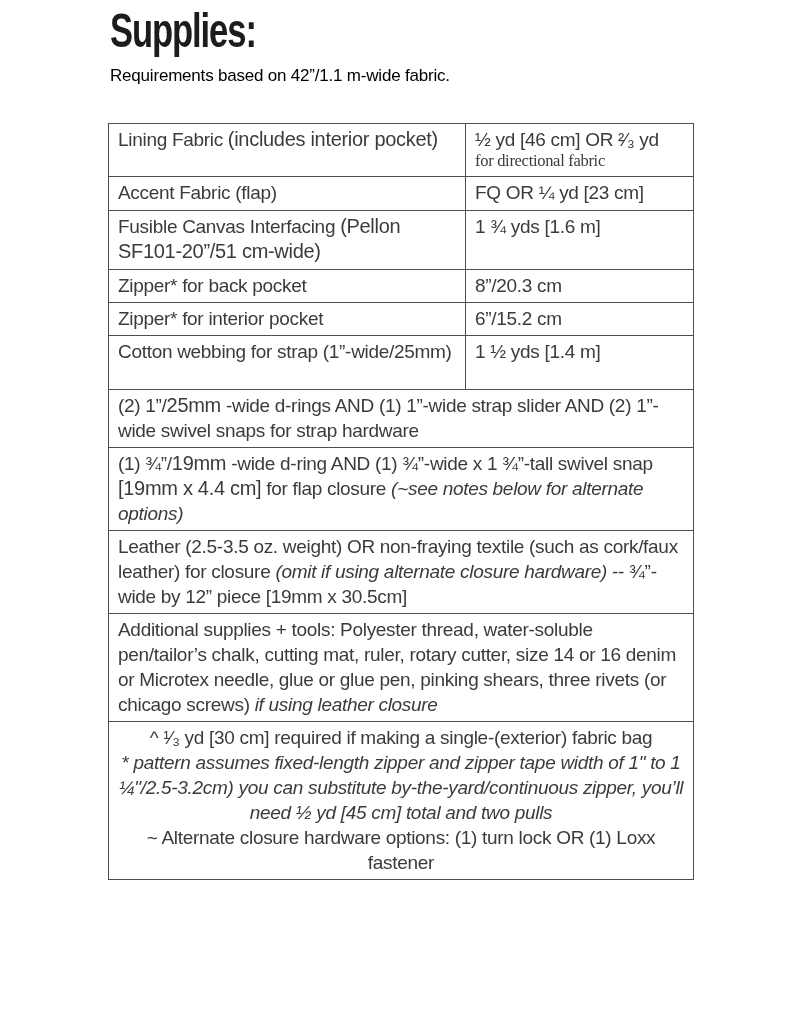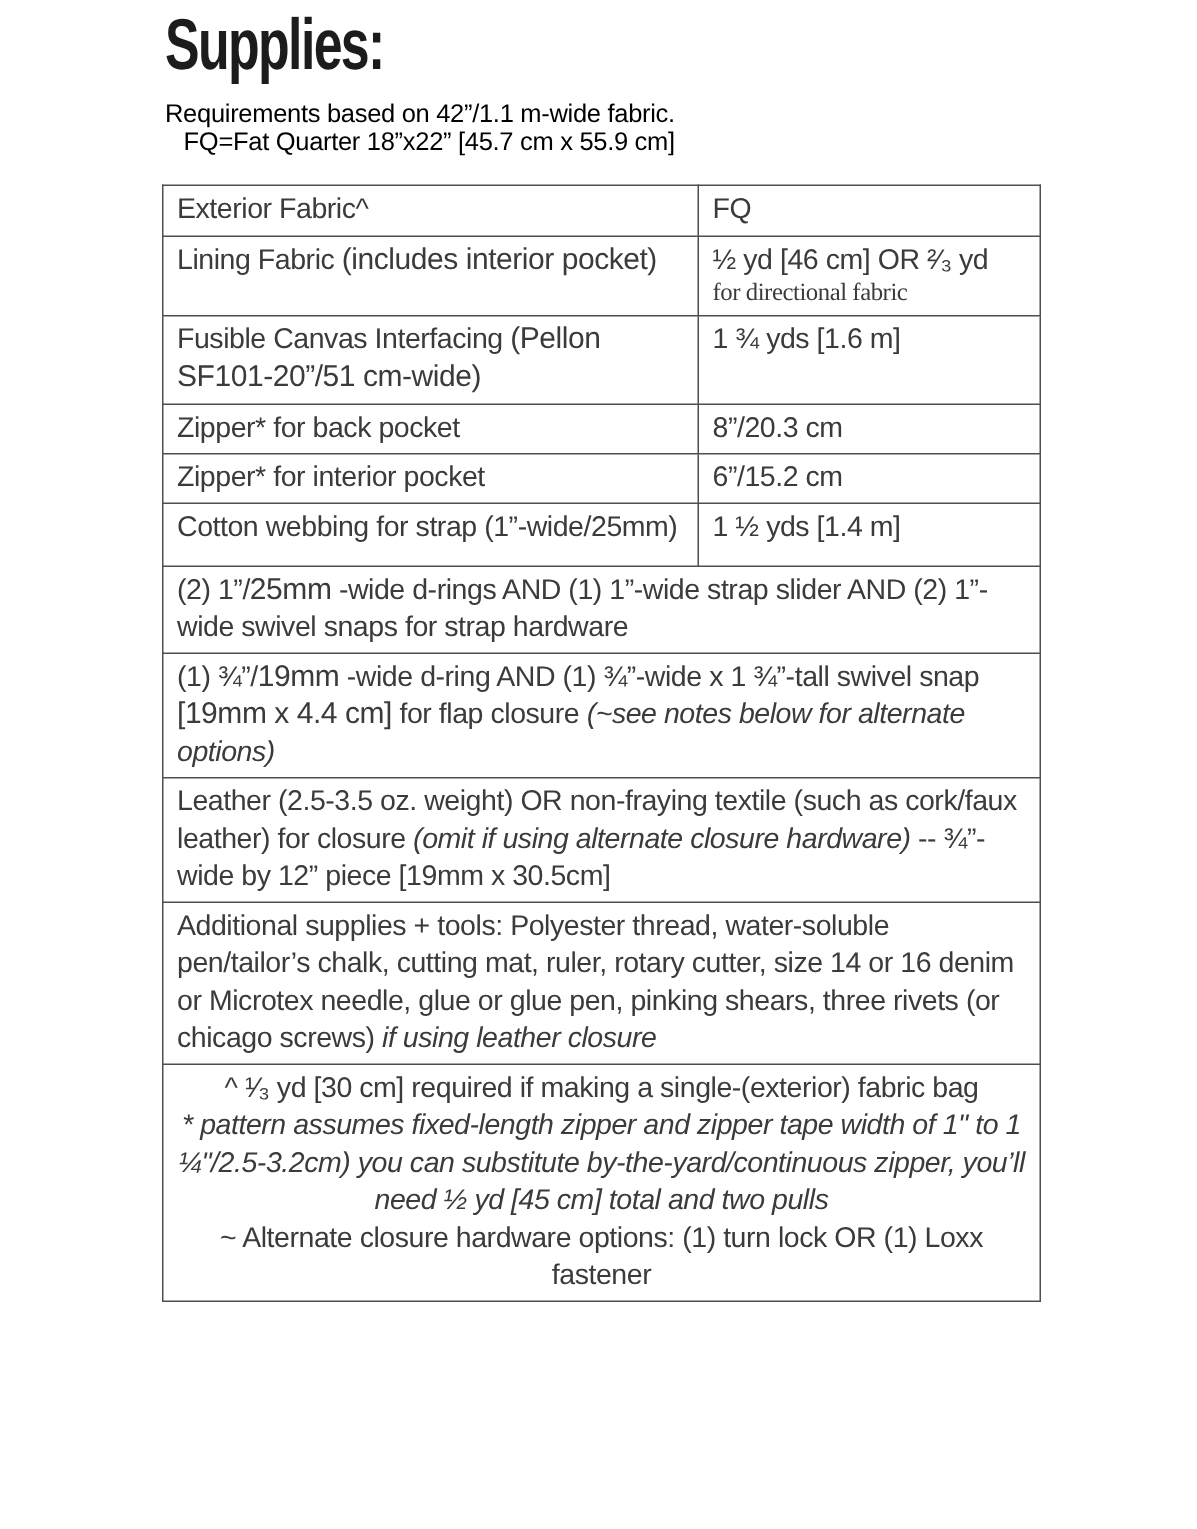--- a/index.html
+++ b/index.html
@@ -46,57 +46,56 @@
 </style>
 </head>
 <body>
 
 <div class="page">
 
   <div class="title">Supplies:</div>
 
   <div class="subtitle">
     <div>Requirements based on 42”/1.1 m-wide fabric.</div>
-    <div>FQ=Fat Quarter 18”x22” [45.7 cm x 55.9 cm]</div>
   </div>
 
   <table class="supplies">
     <colgroup>
       <col style="width:357px">
       <col style="width:228px">
     </colgroup>
 
     <tbody>
-        <tr style="height:34px">
-      <td class="label">Exterior Fabric^</td>
-      <td class="value">FQ</td>
-    </tr>
 
     <tr style="height:53px">
       <td class="label"><span>Lining Fabric </span><span class="t-small">(includes interior pocket)</span></td>
       <td class="value"><span>½ yd [46 cm] OR ²⁄₃ yd</span><span class="vnote">for directional fabric</span></td>
     </tr>
 
+    <tr style="height:34px">
+      <td class="label">Accent Fabric (flap)</td>
+      <td class="value">FQ OR ¼ yd [23 cm]</td>
+    </tr>
 
     <tr style="height:59px">
       <td class="label"><span>Fusible Canvas Interfacing </span><span class="t-small">(Pellon SF101-20”/51 cm-wide)</span></td>
       <td class="value">1 ¾ yds [1.6 m]</td>
     </tr>
 
     <tr style="height:33px">
       <td class="label">Zipper* for back pocket</td>
       <td class="value">8”/20.3 cm</td>
     </tr>
 
     <tr style="height:33px">
       <td class="label">Zipper* for interior pocket</td>
       <td class="value">6”/15.2 cm</td>
     </tr>
 
-    <tr style="height:42px">
+    <tr style="height:54px">
       <td class="label">Cotton webbing for strap (1”-wide/25mm)</td>
       <td class="value">1 ½ yds [1.4 m]</td>
     </tr>
 
     <tr style="height:54px">
       <td colspan="2"><span>(2) 1”/</span><span class="t-small">25mm</span><span> -wide d-rings AND (1) 1”-wide strap slider AND (2) 1”-wide swivel snaps for strap hardware</span></td>
     </tr>
 
     <tr style="height:78px">
       <td colspan="2"><span>(1) ¾”/</span><span class="t-small">19mm</span><span> -wide d-ring AND (1) ¾”-wide x 1 ¾”-tall swivel snap </span><span class="t-small">[19mm x 4.4 cm]</span><span> for flap closure </span><span class="t-italic">(~see notes below for alternate options)</span></td>

